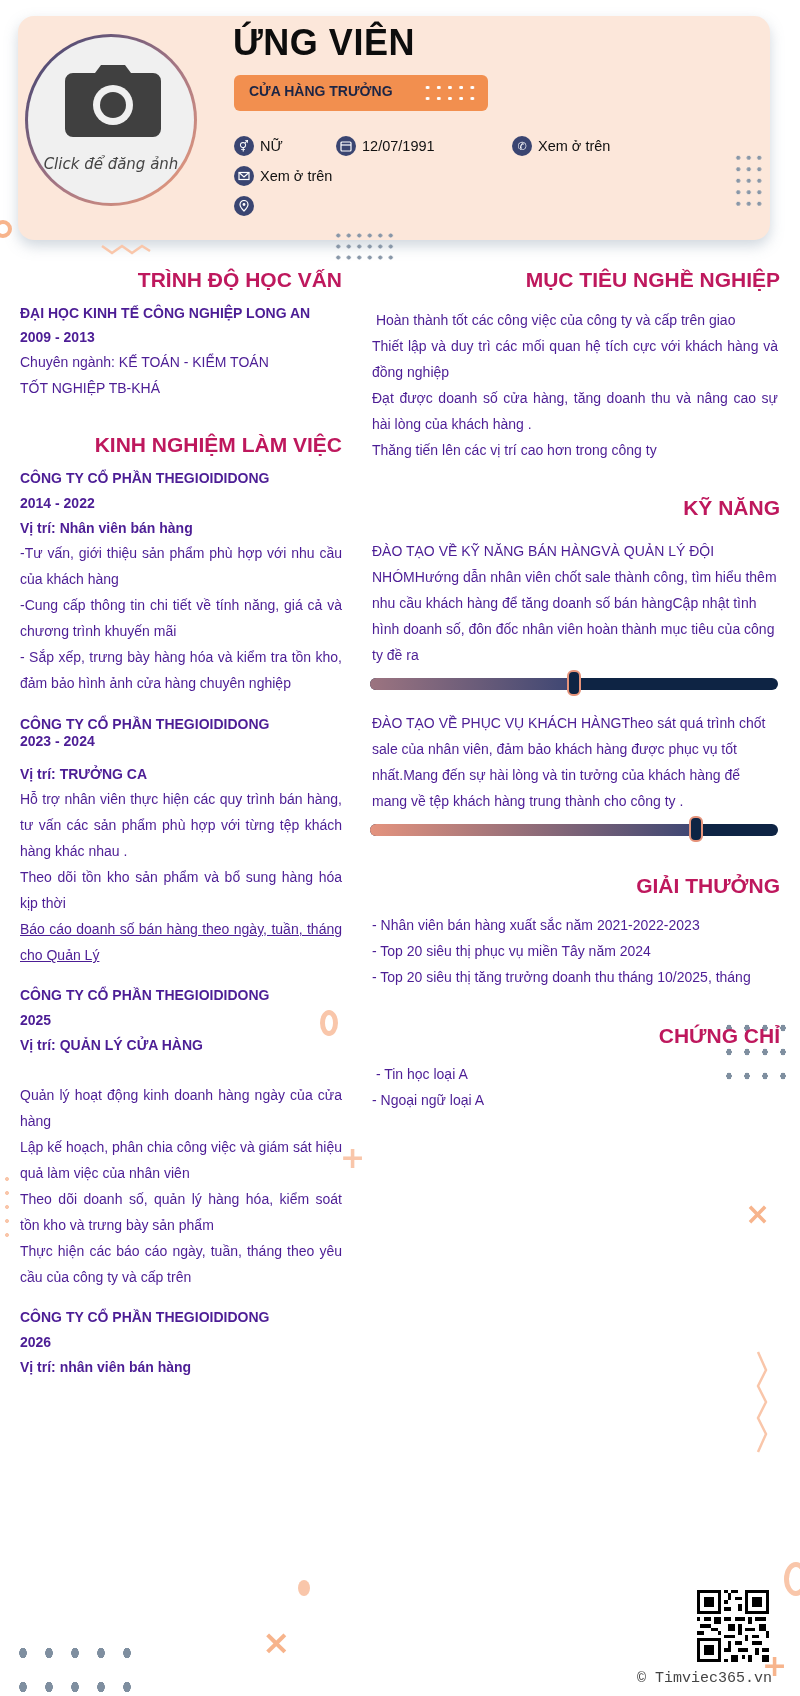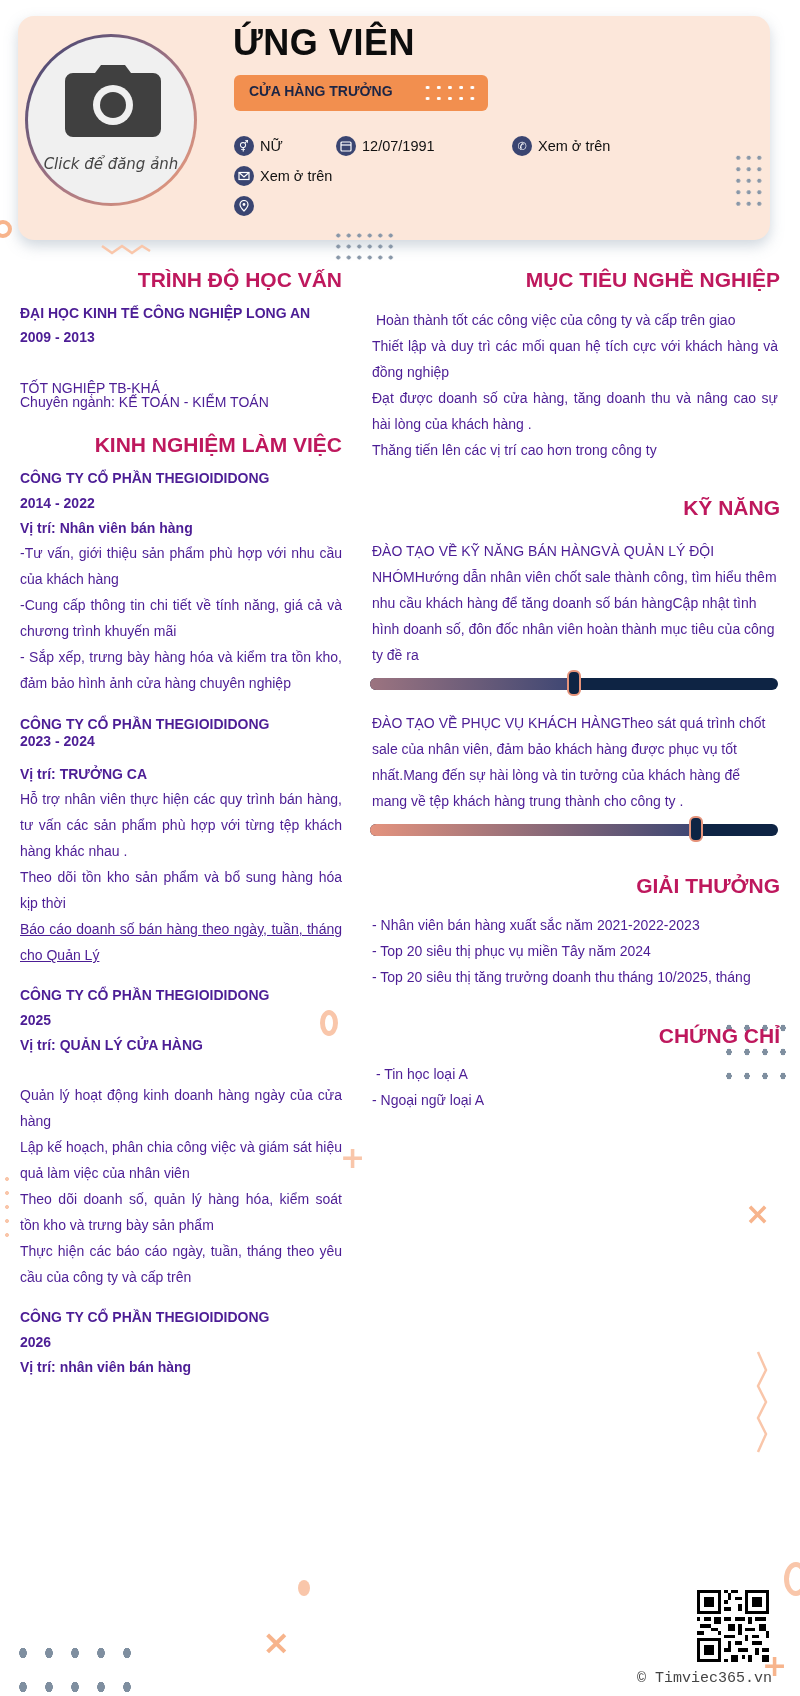--- a/index.html
+++ b/index.html
@@ -149,21 +149,21 @@
   </svg>
 <div style="position:absolute; left:298px; top:1580px; width:12px; height:16px; background:#f9c6aa; border-radius:50%;"></div>
 <div class="deco" style="left:262px; top:1622px; font-size:34px;">×</div>
 <div style="position:absolute; left:784px; top:1562px; width:24px; height:34px; border:5px solid #f9c6aa; border-radius:50%;"></div>
 <div class="deco" style="left:762px; top:1648px; font-size:30px;">+</div>
 <div style="position:absolute; left:5px; top:1172px; width:4px; height:70px; background-image: radial-gradient(circle, #f9c6aa 1.8px, transparent 2.2px); background-size:4px 14px;"></div>
 
 <div class="section-title" style="left:20px; top:268px; width:322px;">TRÌNH ĐỘ HỌC VẤN</div>
 <div class="txt bold" style="left:20px; top:300px;">ĐẠI HỌC KINH TẾ CÔNG NGHIỆP LONG AN</div>
 <div class="txt bold" style="left:20px; top:324px;">2009 - 2013</div>
-<div class="txt" style="left:20px; top:349px;margin-top:40px;">Chuyên ngành: KẾ TOÁN - KIỂM TOÁN</div>
+<div class="txt" style="left:20px; top:349px;">Chuyên ngành: KẾ TOÁN - KIỂM TOÁN</div>
 <div class="txt" style="left:20px; top:375px;">TỐT NGHIỆP TB-KHÁ</div>
 
 <div class="section-title" style="left:20px; top:433px; width:322px;">KINH NGHIỆM LÀM VIỆC</div>
 
 <div>
   <div class="txt bold" style="left:20px; top:465px;">CÔNG TY CỔ PHẦN THEGIOIDIDONG</div>
   <div class="txt bold" style="left:20px; top:490px;">2014 - 2022</div>
   <div class="txt bold" style="left:20px; top:515px;">Vị trí: Nhân viên bán hàng</div>
   <div class="txt justify" style="left:20px; top:540px; width:322px;">-Tư vấn, giới thiệu sản phẩm phù hợp với nhu cầu của khách hàng</div>
   <div class="txt justify" style="left:20px; top:592px; width:322px;">-Cung cấp thông tin chi tiết về tính năng, giá cả và chương trình khuyến mãi</div>

